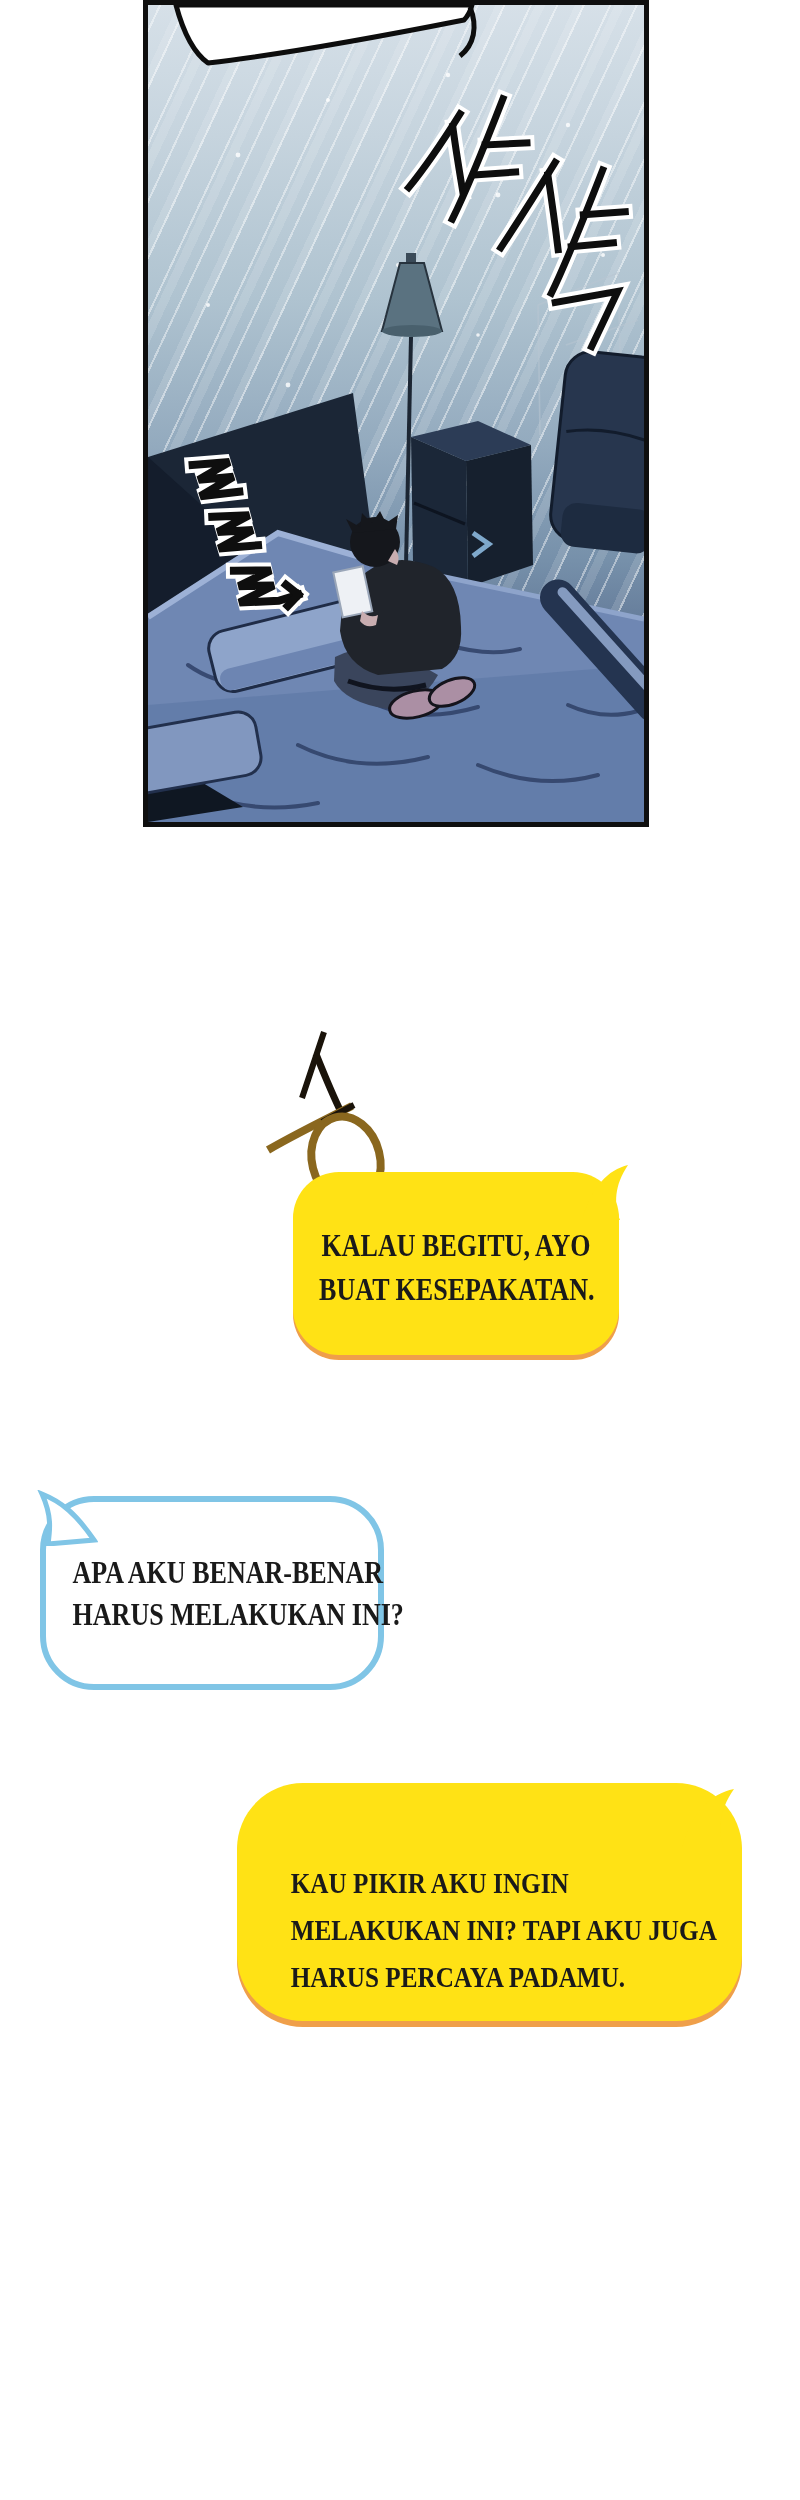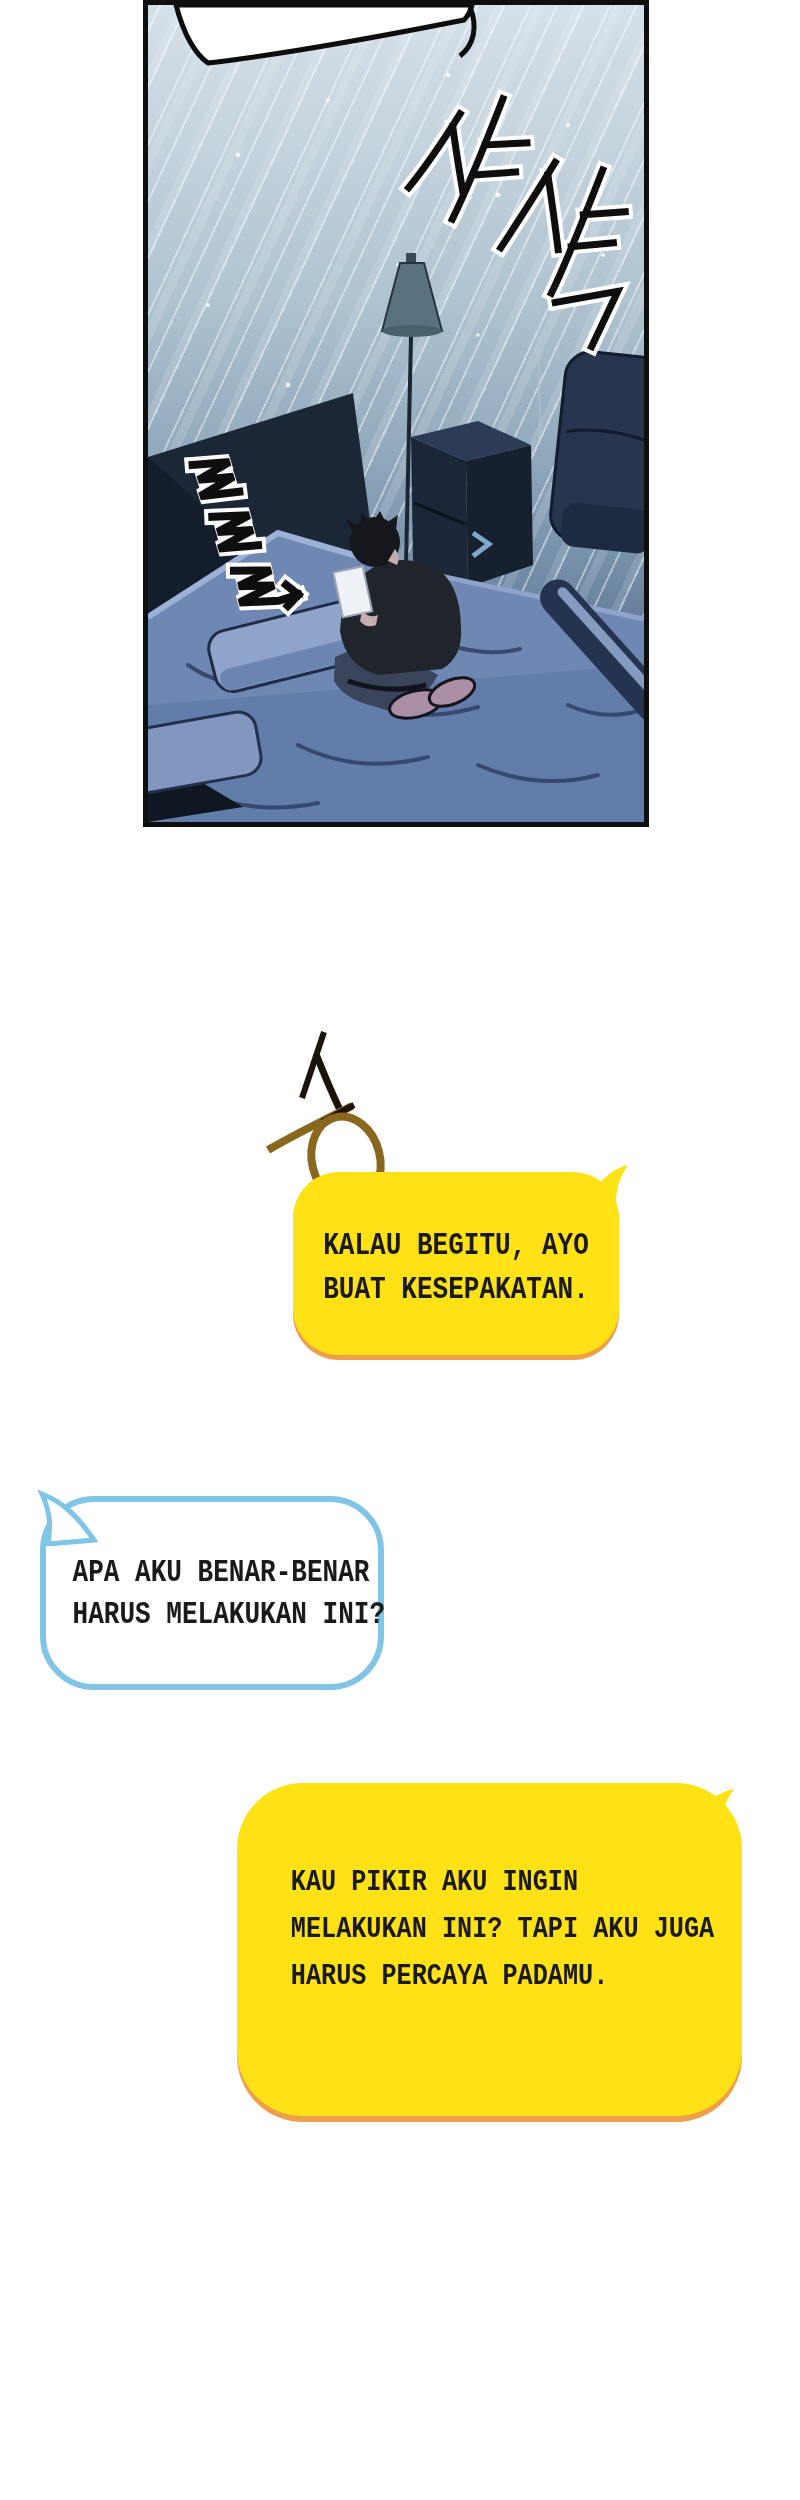--- a/index.html
+++ b/index.html
@@ -1,17 +1,17 @@
 <!DOCTYPE html>
 <html><head>
 <meta charset="utf-8">
 <style>
   html,body{margin:0;padding:0;background:#fff;}
   #page{position:relative;width:800px;height:2500px;background:#fff;overflow:hidden;
-        font-family:Liberation Mono, monospace;}
+        font-family:Liberation Serif, serif;}
   
   #panel{position:absolute;left:143px;top:0;width:506px;height:827px;box-sizing:border-box;
          border:5px solid #0f0f0f;overflow:hidden;
          background:linear-gradient(180deg,#d6e0e8 0%,#c6d4de 16%,#afc3d0 36%,#93aabe 54%,
                     #7690aa 68%,#54688a 84%,#2b3a58 100%);}
   .rain{position:absolute;inset:0;
         background:
          repeating-linear-gradient(115deg,rgba(255,255,255,0) 0 10px,rgba(255,255,255,.5) 10px 12px,rgba(255,255,255,0) 12px 24px),
          repeating-linear-gradient(115deg,rgba(255,255,255,0) 0 27px,rgba(255,255,255,.16) 27px 36px);
         opacity:.85;}
@@ -23,21 +23,21 @@
   .bubble .txt{font-weight:bold;color:#1a1a1a;}
   .line{display:block;white-space:nowrap;}
   #b1{left:293px;top:1172px;width:326px;height:183px;background:#ffe215;border-radius:46px;
       box-shadow:0 5px 0 #ef9f4a;}
   #b1 .txt{padding-top:52px;text-align:center;font-size:31px;line-height:44px;
       transform:scaleX(.84);transform-origin:50% 0;}
   #b2{left:40px;top:1496px;width:344px;height:194px;background:#fff;
       border:6px solid #80c5e6;border-radius:54px;}
   #b2 .txt{padding-top:50px;text-align:center;font-size:31px;line-height:42px;
       transform:scaleX(.84);transform-origin:50% 0;}
-  #b3{left:237px;top:1783px;width:505px;height:333px;background:#ffe215;border-radius:66px;
+  #b3{left:237px;top:1783px;width:505px;height:238px;background:#ffe215;border-radius:66px;
       box-shadow:0 6px 0 #ef9f4a;}
   #b3 .txt{padding:76px 30px 0 64px;text-align:left;font-size:30px;line-height:47px;
       transform:scaleX(.84);transform-origin:0 0;}
   .tail{position:absolute;z-index:3;}
   #b1t{left:578px;top:1162px;width:52px;height:60px;}
   #b2t{left:36px;top:1490px;width:62px;height:56px;}
   #b3t{left:678px;top:1786px;width:58px;height:64px;}
   
   .sr{position:absolute;width:1px;height:1px;overflow:hidden;clip-path:inset(50%);white-space:nowrap;}
 </style>

